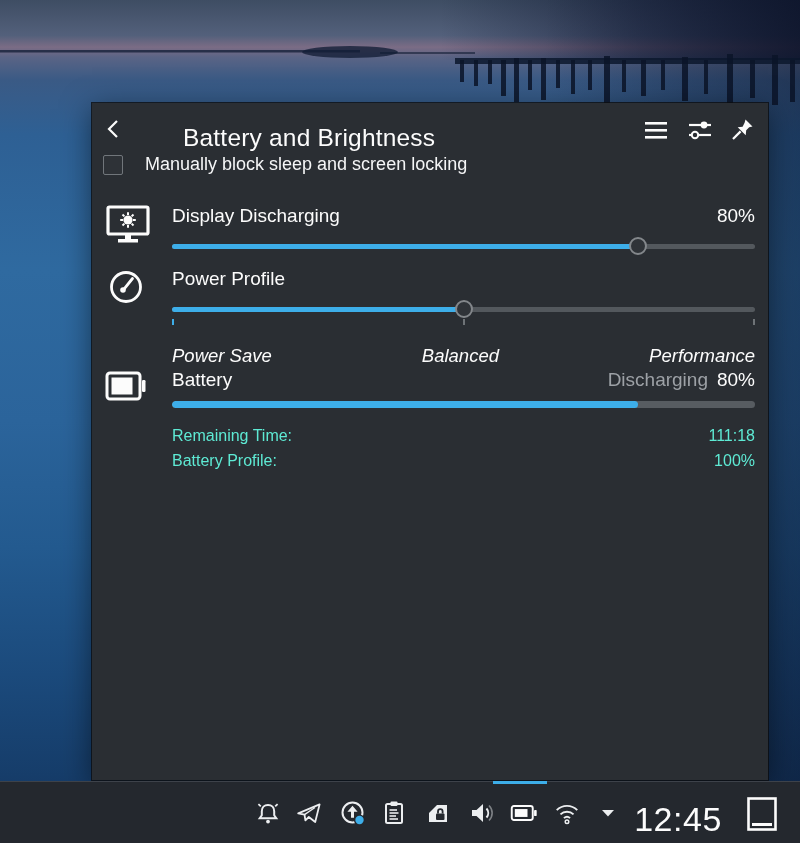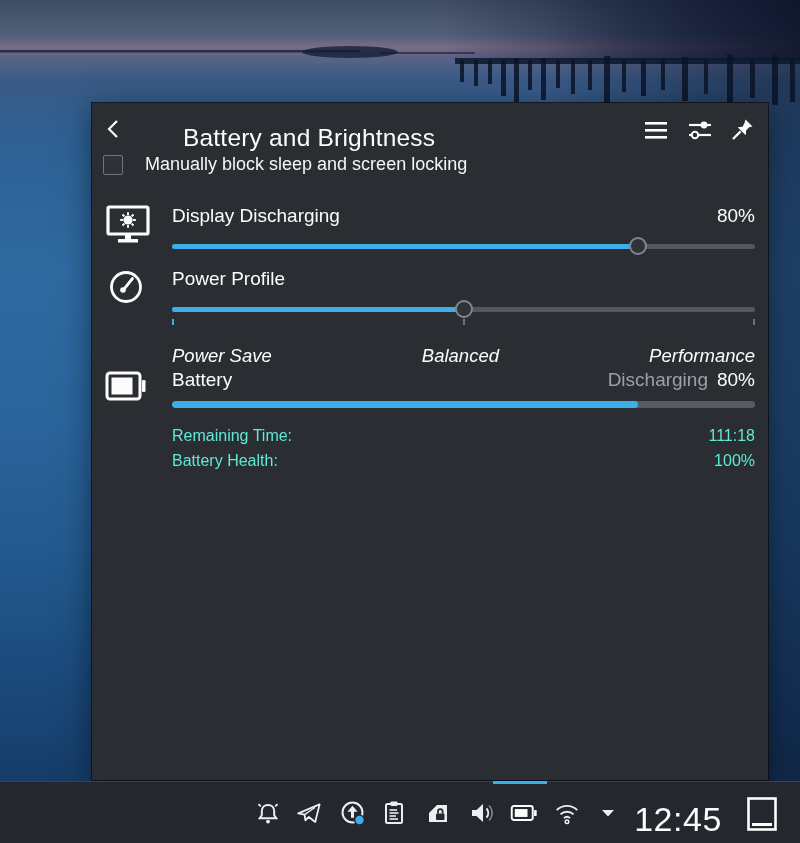--- a/index.html
+++ b/index.html
@@ -195,21 +195,21 @@
       </div>
       <div class="pbar">
         <div class="pfill" style="width: 80%;"></div>
       </div>
       <div style="height:12px;"></div>
       <div class="detail">
         <span>Remaining Time:</span>
         <span>111:18</span>
       </div>
       <div class="detail">
-        <span>Battery Health:</span>
+        <span>Battery Profile:</span>
         <span>100%</span>
       </div>
     </div>
   </div>
 
   <div class="taskbar">
     <div class="active-indicator"></div>
 
     <div class="tray" style="left:254px;">
       <svg width="28" height="28" viewBox="0 0 28 28">

